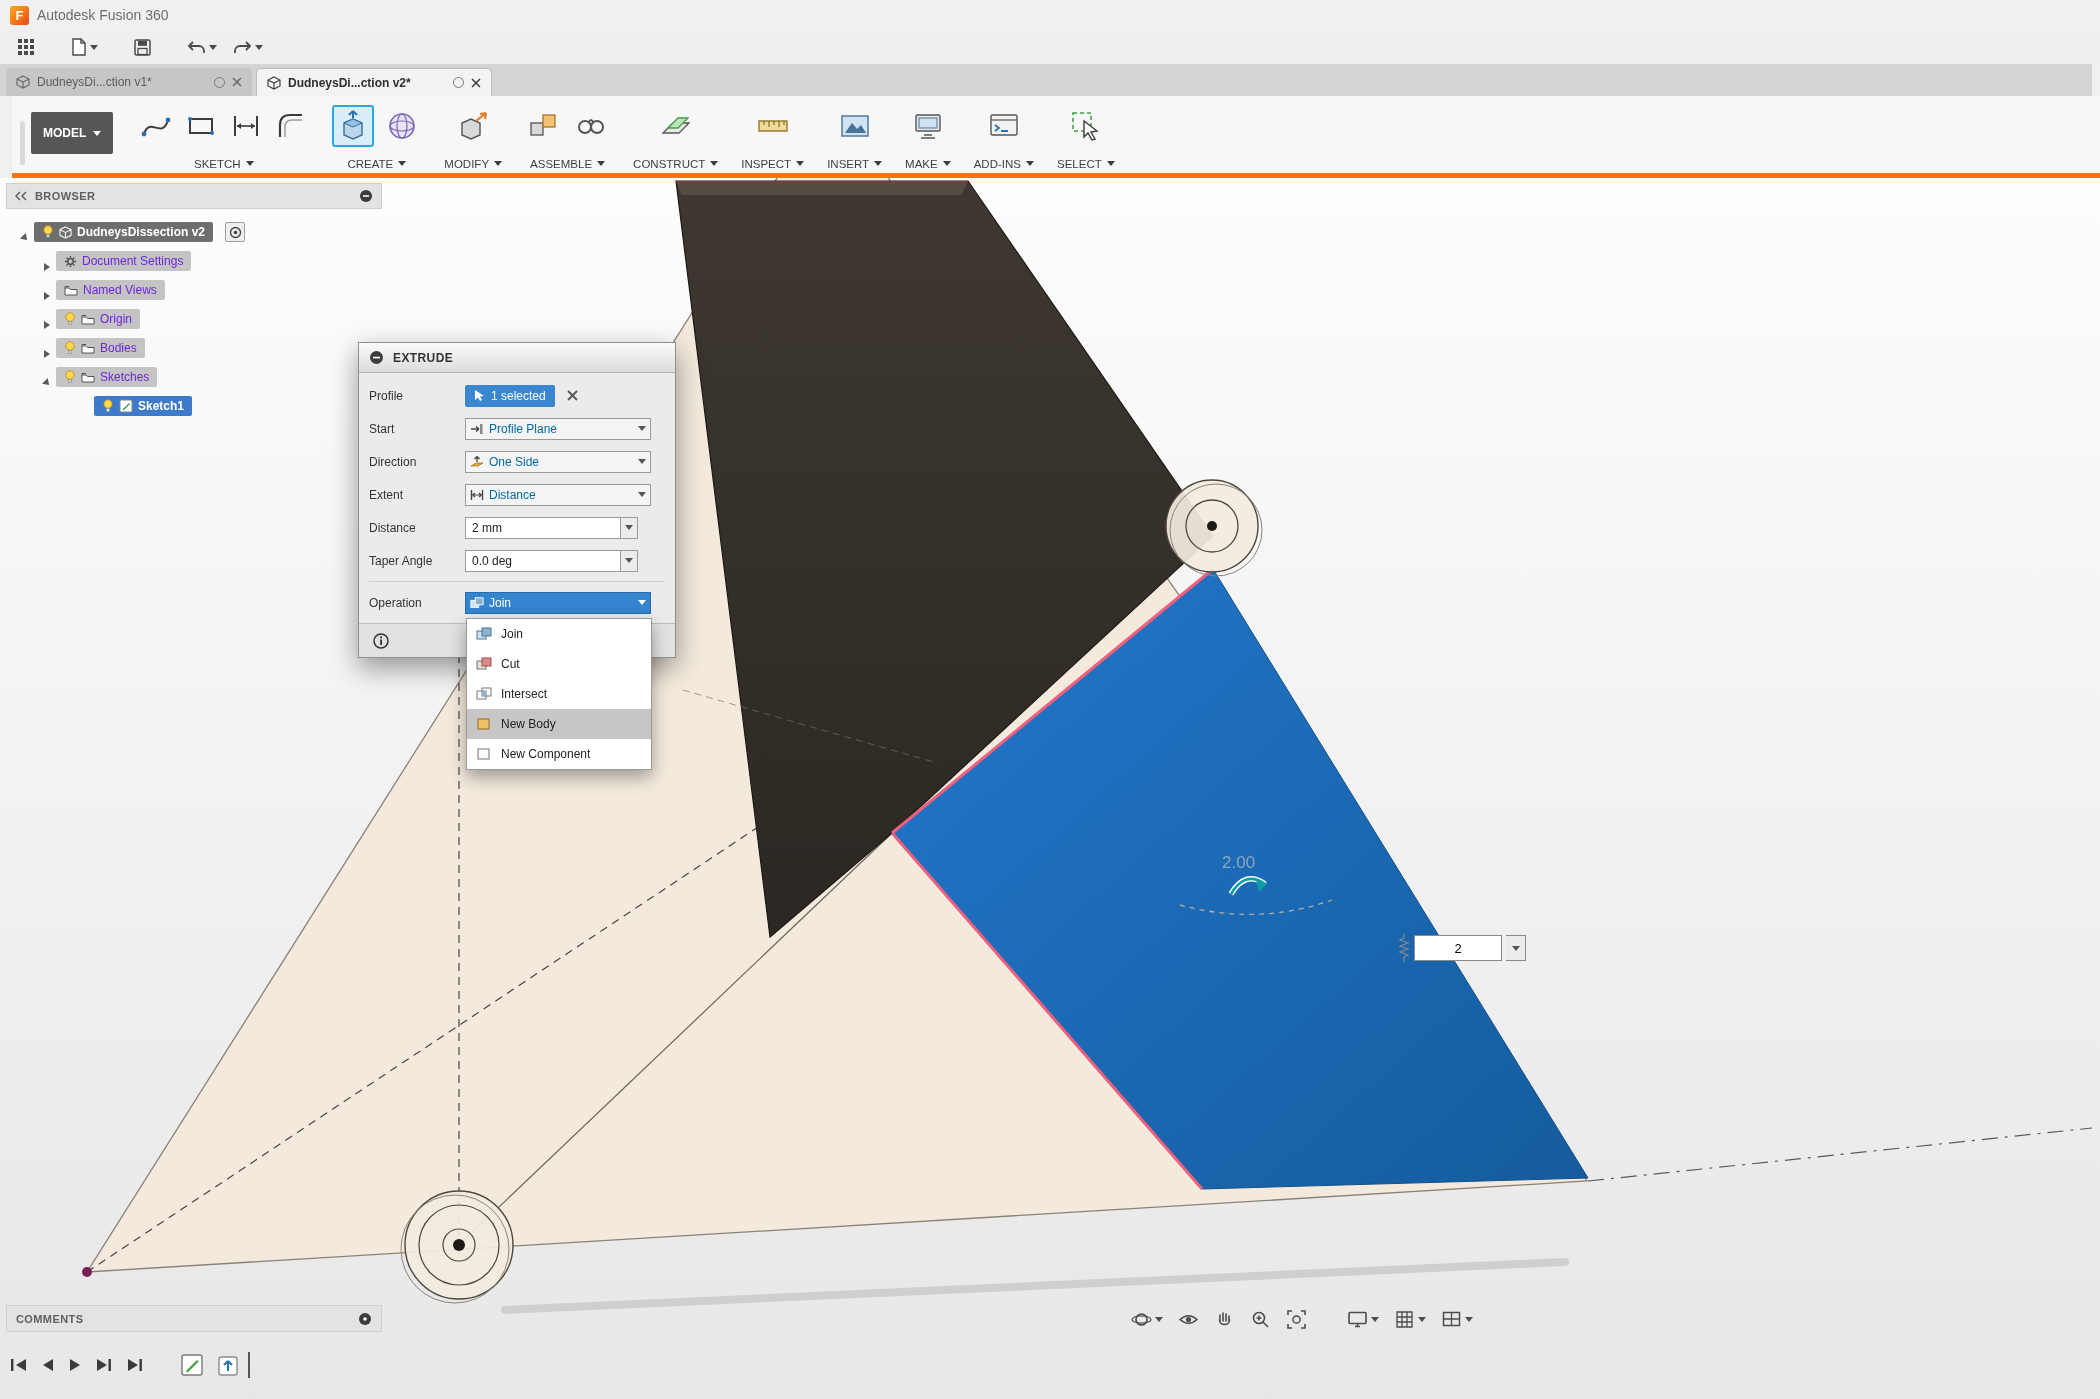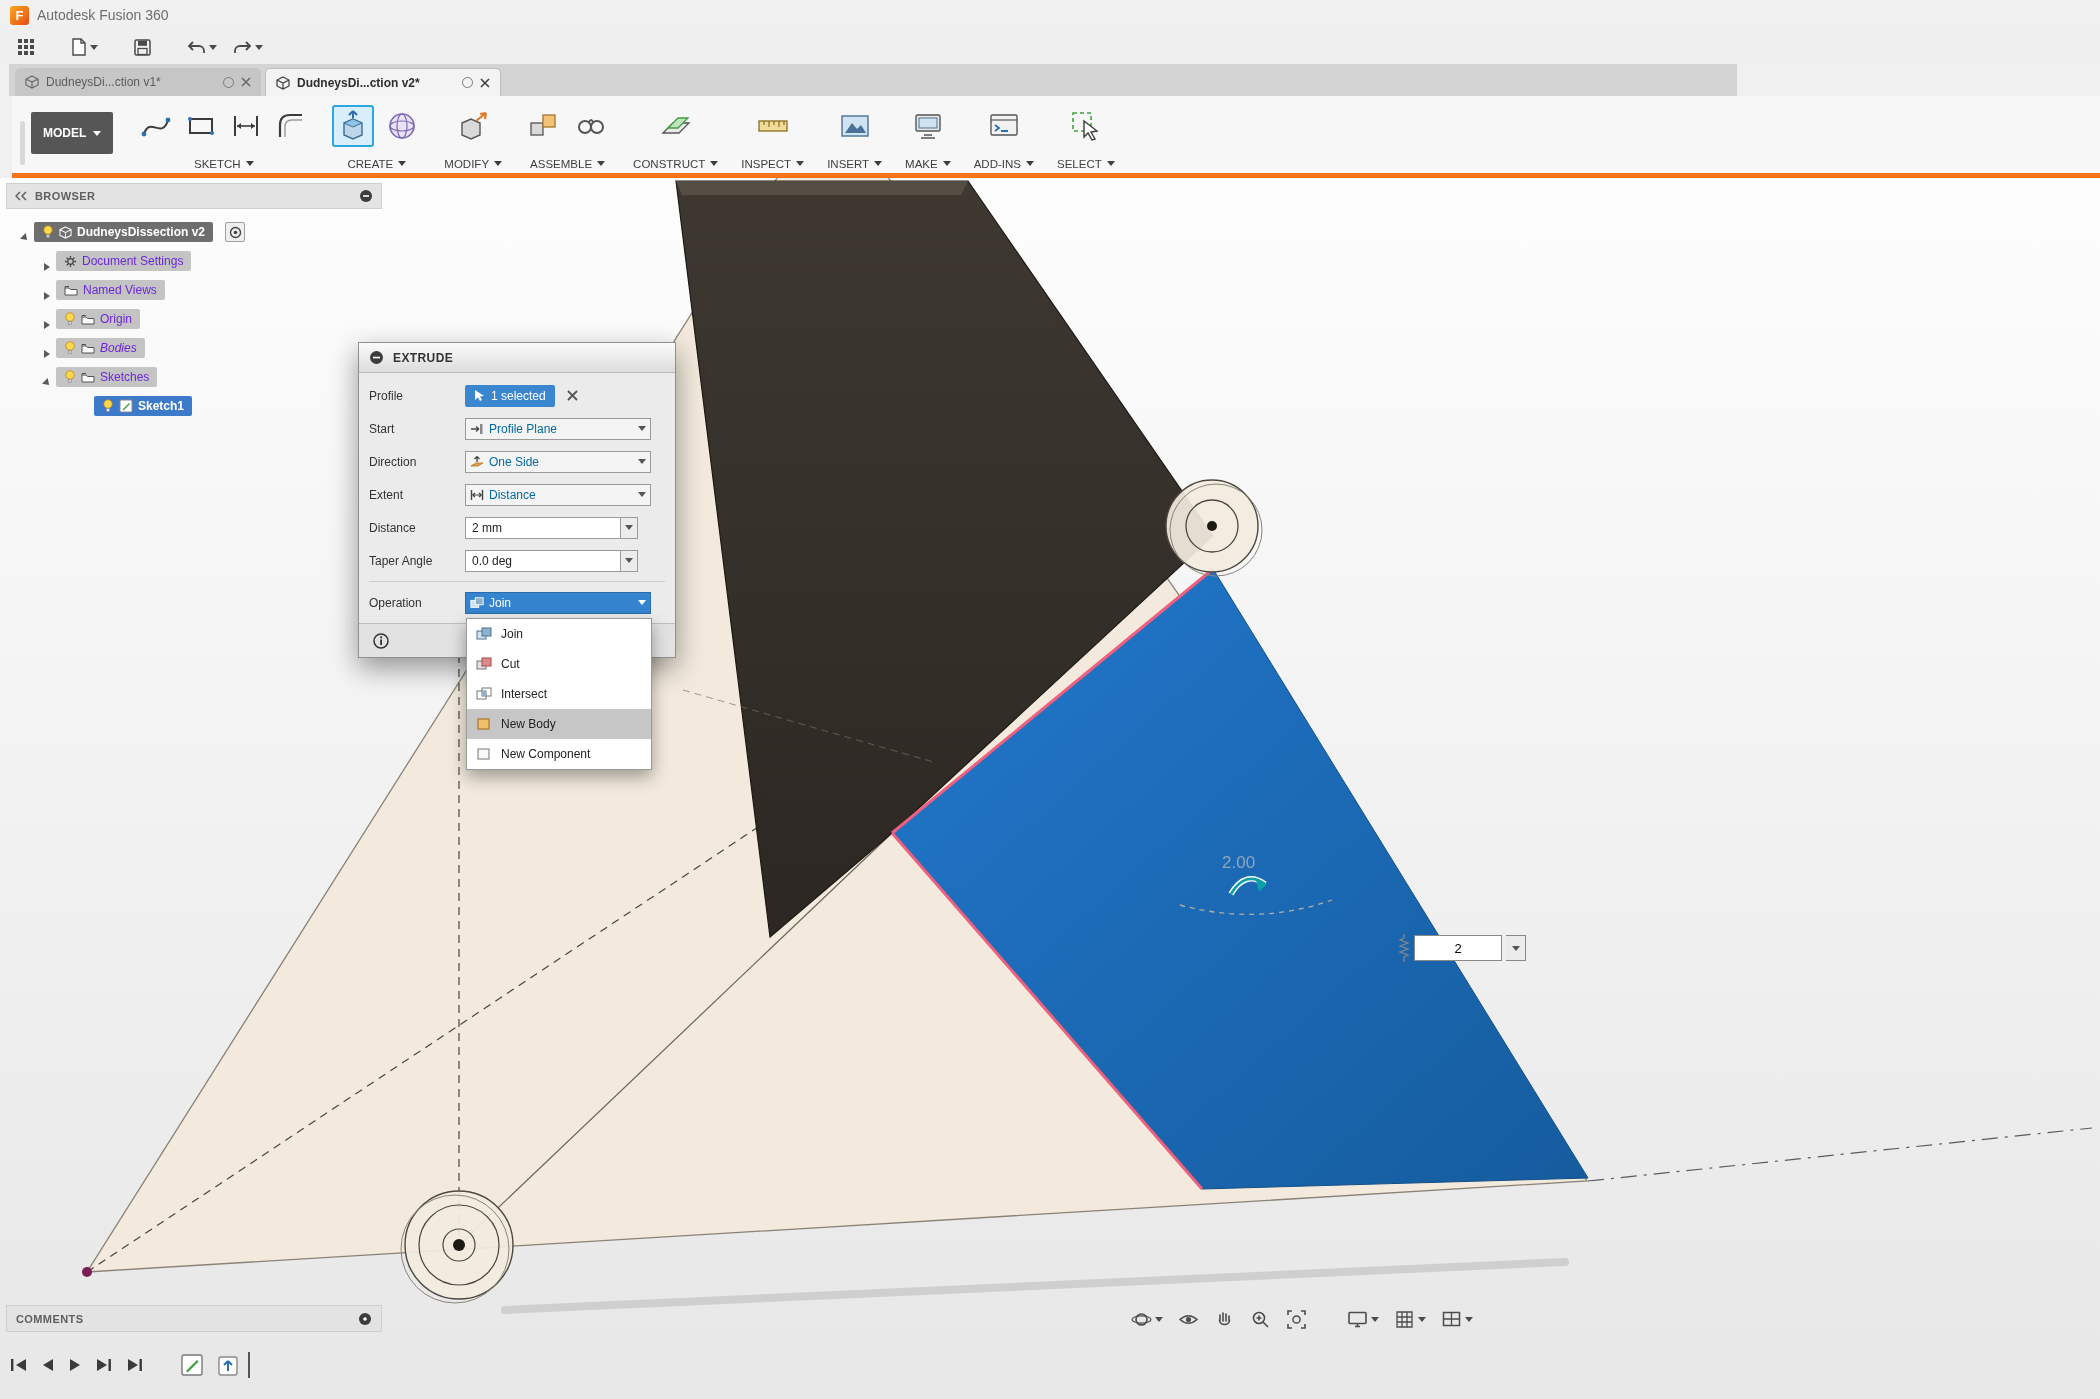--- a/index.html
+++ b/index.html
@@ -18,22 +18,22 @@
   
   .qat { position:absolute; top:30px; left:0; width:2100px; height:34px; background:#efefef;
          display:flex; align-items:center; padding-left:12px; gap:6px; }
   .qat-btn { display:flex; align-items:center; gap:3px; padding:3px 5px; border-radius:2px; color:#4a4a4a; }
   .qat-gap { width:14px; }
 
   .caret { width:0; height:0; border-left:4px solid transparent; border-right:4px solid transparent;
            border-top:5px solid currentColor; display:inline-block; }
 
   
-  .tabbar { position:absolute; top:64px; left:0; width:1728px; height:32px; background:#d4d4d4;
-            display:flex; align-items:flex-end; padding-left:6px;margin-left:9px; }
+  .tabbar { position:absolute; top:64px; left:0; width:2092px; height:32px; background:#d4d4d4;
+            display:flex; align-items:flex-end; padding-left:6px; }
   .doc-tab { height:28px; display:flex; align-items:center; gap:7px; padding:0 10px;
              border-radius:5px 5px 0 0; margin-right:4px; }
   .doc-tab.inactive { background:#c6c6c6; color:#5c5c5c; width:246px; }
   .doc-tab.active { background:#f3f3f3; color:#2e2e2e; font-weight:bold; width:236px; border:1px solid #bdbdbd; border-bottom:none; }
   .tab-label { flex:1; white-space:nowrap; overflow:hidden; font-size:12px; }
   .ring-ico { width:11px; height:11px; border:1.6px solid #7a7a7a; border-radius:50%; flex:none; }
 
   
   .toolbar { position:absolute; top:96px; left:12px; width:2100px; height:82px; background:#f7f7f7;
              border-bottom:5px solid #f97316; display:flex; align-items:center; }
@@ -513,21 +513,21 @@
         <svg width="12" height="14" viewBox="0 0 12 14">
           <circle cx="6" cy="5" r="4.2" fill="#ffd84d" stroke="#b8860b" stroke-width="0.8"></circle>
           <rect x="4.4" y="9.4" width="3.2" height="3" fill="#cfcfcf" stroke="#888" stroke-width="0.6"></rect>
         </svg>
         <svg width="14" height="11" viewBox="0 0 14 11">
           <path d="M1,3 h4 l1.5,1.5 H13 V10 H1 Z M1,3 V1.5 h4" fill="#fdfdfd" stroke="#555" stroke-width="1"></path>
         </svg>
         <span>Origin</span>
       </span>
     </div>
-    <div class="trow" style="padding-left:38px;font-style:italic;">
+    <div class="trow" style="padding-left:38px;">
       <span class="twisty"></span>
       <span class="chip">
         <svg width="12" height="14" viewBox="0 0 12 14">
           <circle cx="6" cy="5" r="4.2" fill="#ffd84d" stroke="#b8860b" stroke-width="0.8"></circle>
           <rect x="4.4" y="9.4" width="3.2" height="3" fill="#cfcfcf" stroke="#888" stroke-width="0.6"></rect>
         </svg>
         <svg width="14" height="11" viewBox="0 0 14 11">
           <path d="M1,3 h4 l1.5,1.5 H13 V10 H1 Z M1,3 V1.5 h4" fill="#fdfdfd" stroke="#555" stroke-width="1"></path>
         </svg>
         <span>Bodies</span>

